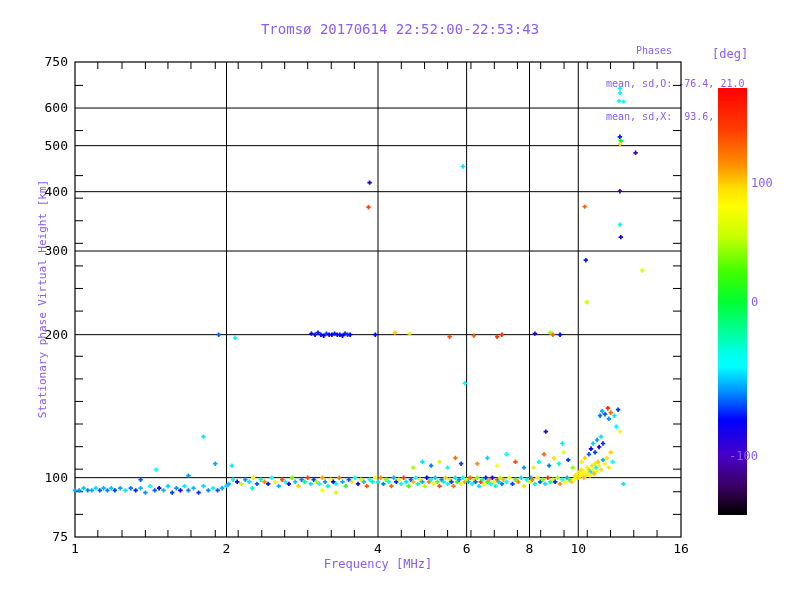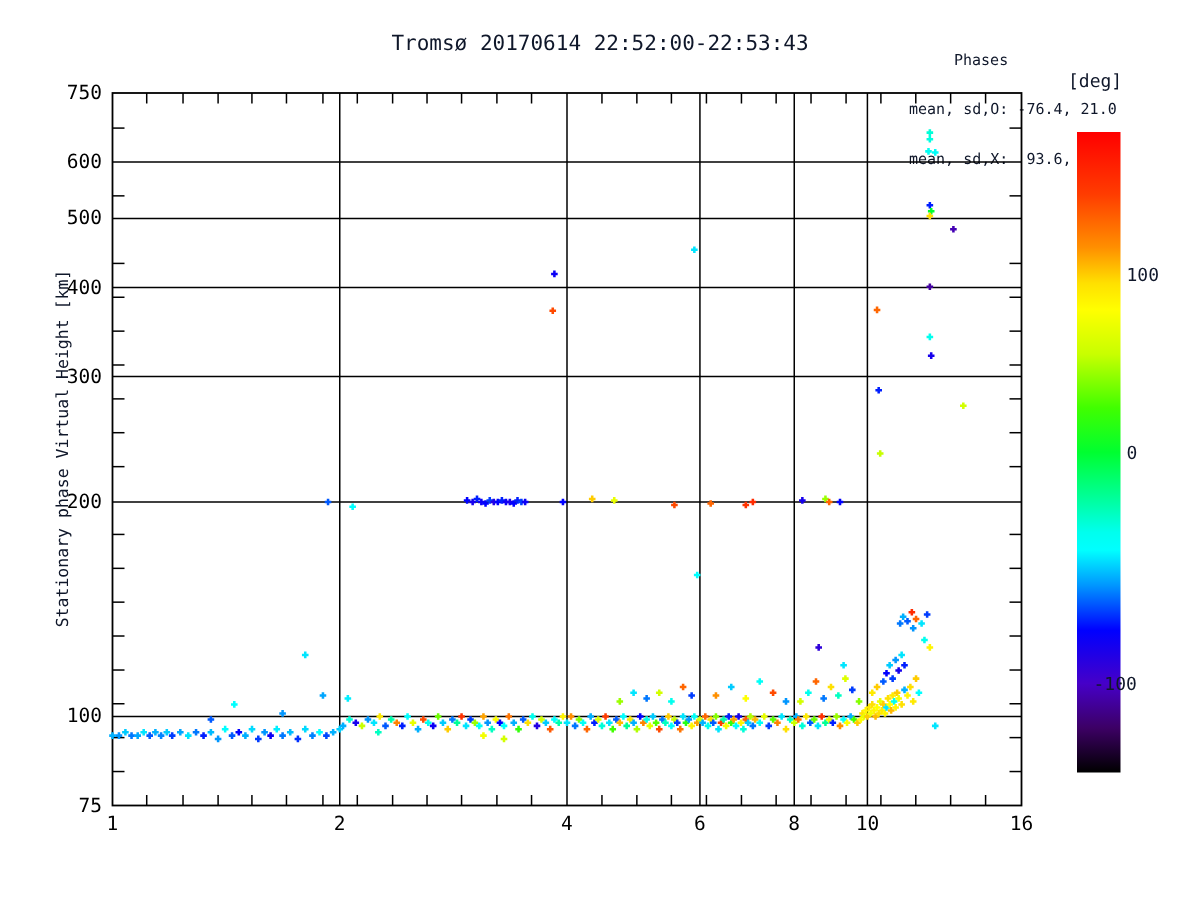--- a/index.html
+++ b/index.html
@@ -1,20 +1,20 @@
 <!DOCTYPE html>
 <html><head>
 <meta charset="utf-8">
 <style>
   html,body{margin:0;padding:0;background:#fff;}
   .screen{position:relative;width:800px;height:600px;background:#ffffff;overflow:hidden;
-          font-family:"DejaVu Sans Mono","Liberation Mono",monospace;color:#0f172a;}
+          font-family:"DejaVu Sans Mono","Liberation Mono",monospace;color:#8b5cf6;}
   .title-block{position:absolute;left:0;top:22px;width:800px;text-align:center;line-height:15px;}
   .title-line{font-size:14px;letter-spacing:0px;}
-  .stats-block{position:absolute;left:606px;top:13px;width:190px;font-size:10px;line-height:11px;white-space:pre;}
+  .stats-block{position:absolute;left:606px;top:23px;width:190px;font-size:10px;line-height:11px;white-space:pre;}
   .stats-head{padding-left:30px;}
   .ylabel{position:absolute;left:42px;top:299px;transform:translate(-50%,-50%) rotate(-90deg);
           white-space:nowrap;font-size:11px;}
   .xlabel{position:absolute;left:75px;top:557px;width:606px;text-align:center;font-size:12px;}
   .colorbar{position:absolute;left:718px;top:88px;width:29px;height:427px;}
   .cb-label{position:absolute;left:712px;top:47px;font-size:12px;}
   .cb-tick{position:absolute;font-size:12px;line-height:12px;}
   svg text{font-family:"DejaVu Sans Mono","Liberation Mono",monospace;}
 </style>
 </head>
@@ -26,20 +26,21 @@
     <div class="title-line">Tromsø 20170614 22:52:00-22:53:43</div>
   </div>
 
   <div class="stats-block">
     <div class="stats-head">Phases</div>
     <div>mean, sd,O: -76.4, 21.0</div>
     <div>mean, sd,X:  93.6, 28.5</div>
   </div>
 
   <div class="ylabel">Stationary phase Virtual Height [km]</div>
+  <div class="xlabel">Frequency [MHz]</div>
 
   <svg id="plot-svg" width="800" height="600" style="position:absolute;left:0;top:0;">
       <line x1="226.5" y1="62" x2="226.5" y2="537" stroke="#000" stroke-width="1"></line>
       <line x1="378" y1="62" x2="378" y2="537" stroke="#000" stroke-width="1"></line>
       <line x1="466.6218188592552" y1="62" x2="466.6218188592552" y2="537" stroke="#000" stroke-width="1"></line>
       <line x1="529.5" y1="62" x2="529.5" y2="537" stroke="#000" stroke-width="1"></line>
       <line x1="578.2721063754354" y1="62" x2="578.2721063754354" y2="537" stroke="#000" stroke-width="1"></line>
       <line x1="75" y1="477.6541001110575" x2="681" y2="477.6541001110575" stroke="#000" stroke-width="1"></line>
       <line x1="75" y1="334.66485217066645" x2="681" y2="334.66485217066645" stroke="#000" stroke-width="1"></line>
       <line x1="75" y1="251.02150411921787" x2="681" y2="251.02150411921787" stroke="#000" stroke-width="1"></line>

